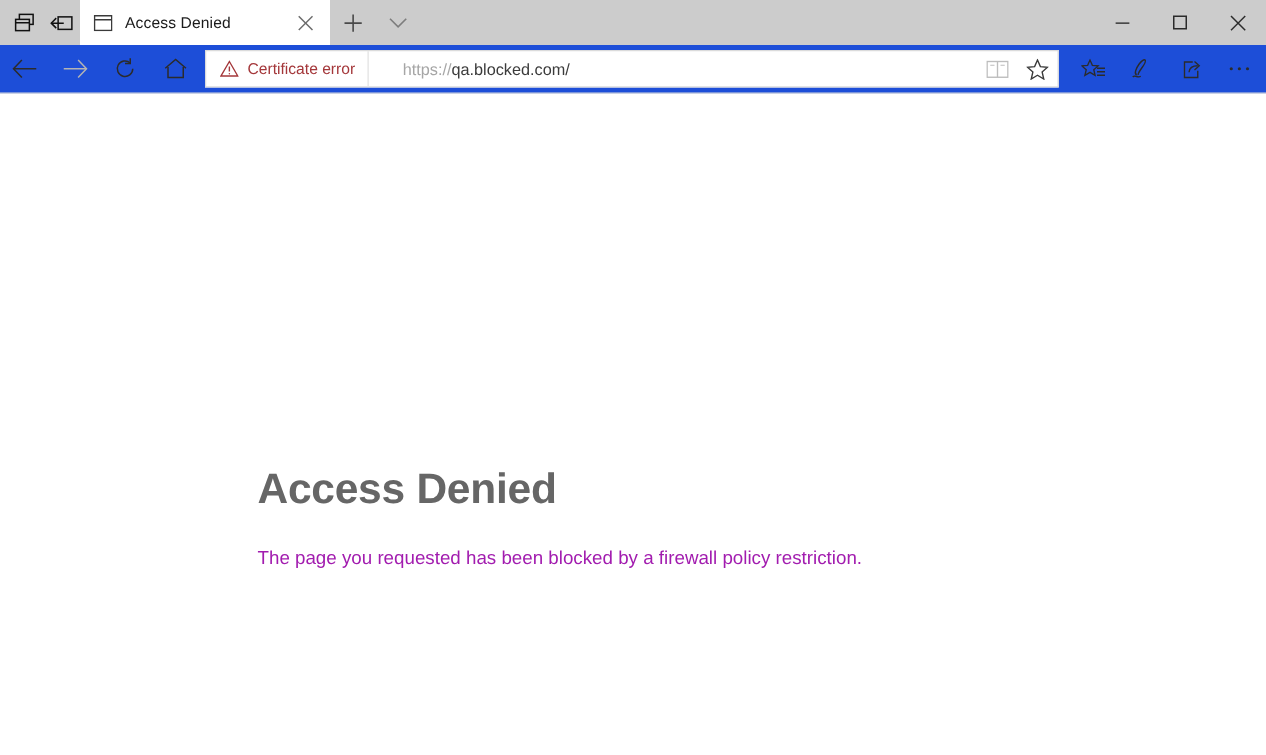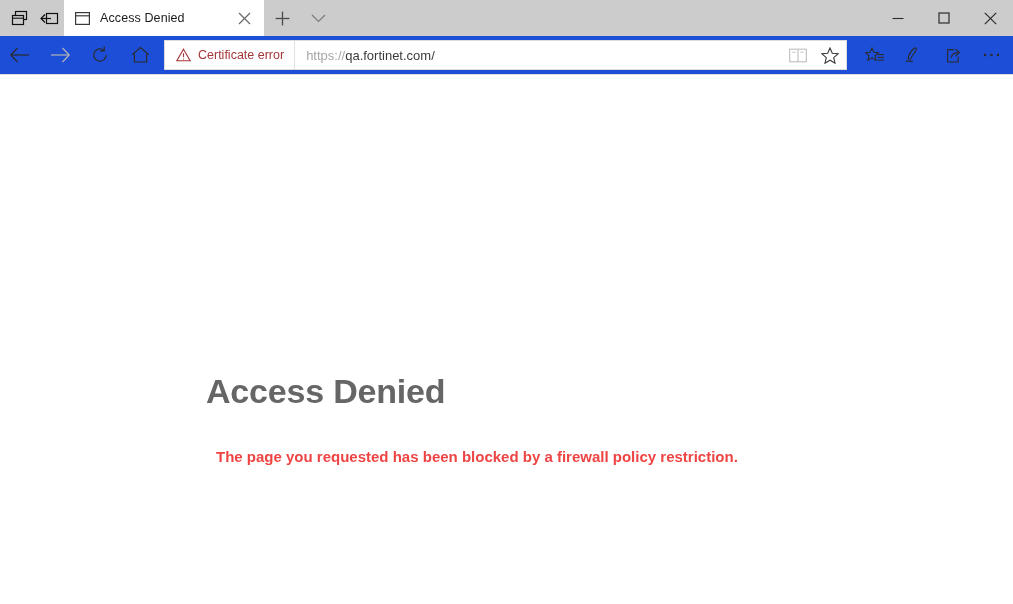--- a/index.html
+++ b/index.html
@@ -173,20 +173,21 @@
     display: flex;
     align-items: center;
     padding-left: 11px;
     min-width: 0;
     overflow: hidden;
   }
   .url-scheme {
     font-size: 13px;
     color: #a6a6a6;
     white-space: nowrap;
+    margin-left: 16px;
   }
   .url-host {
     font-size: 13px;
     color: #3b3b3b;
     white-space: nowrap;
   }
   .ab-right {
     display: flex;
     align-items: center;
     flex: 0 0 auto;
@@ -233,25 +234,24 @@
     font-size: 34px;
     font-weight: bold;
     color: #666666;
     letter-spacing: -0.2px;
     margin: 0;
     line-height: 40px;
   }
   .page-msg {
     font-family: "Liberation Sans", sans-serif;
     font-size: 15px;
-    color: #ef4444;
-    margin: 10px;
+    color: #a21caf;
+    margin: 0;
     padding-top: 26px;
     line-height: 20px;
-    font-weight: bold;
   }
   svg { display: block; }
 </style>
 </head>
 <body>
 
 <div class="browser">
 
   <div class="titlebar">
 
@@ -359,21 +359,21 @@
             <polygon points="7.5,1.2 14.2,12.8 0.8,12.8" fill="none" stroke="currentColor" stroke-width="1.1"></polygon>
             <line x1="7.5" y1="5.2" x2="7.5" y2="9.2" stroke="currentColor" stroke-width="1.1"></line>
             <circle cx="7.5" cy="11" r="0.6" fill="currentColor"></circle>
           </svg>
         </span>
         <span class="cert-text">Certificate error</span>
       </div>
 
       <div class="url-wrap">
         <span class="url-scheme">https://</span>
-        <span class="url-host">qa.fortinet.com/</span>
+        <span class="url-host">qa.blocked.com/</span>
       </div>
 
       <div class="ab-right">
         <div class="ab-icon disabled">
           <svg width="18" height="15" viewBox="0 0 18 15">
             <rect x="0.7" y="1.2" width="16.6" height="12.6" fill="none" stroke="currentColor" stroke-width="1.1"></rect>
             <line x1="9" y1="1.2" x2="9" y2="13.8" stroke="currentColor" stroke-width="1.1"></line>
             <line x1="3.2" y1="4.2" x2="6.6" y2="4.2" stroke="currentColor" stroke-width="0.9"></line>
             <line x1="11.4" y1="4.2" x2="14.8" y2="4.2" stroke="currentColor" stroke-width="0.9"></line>
           </svg>

